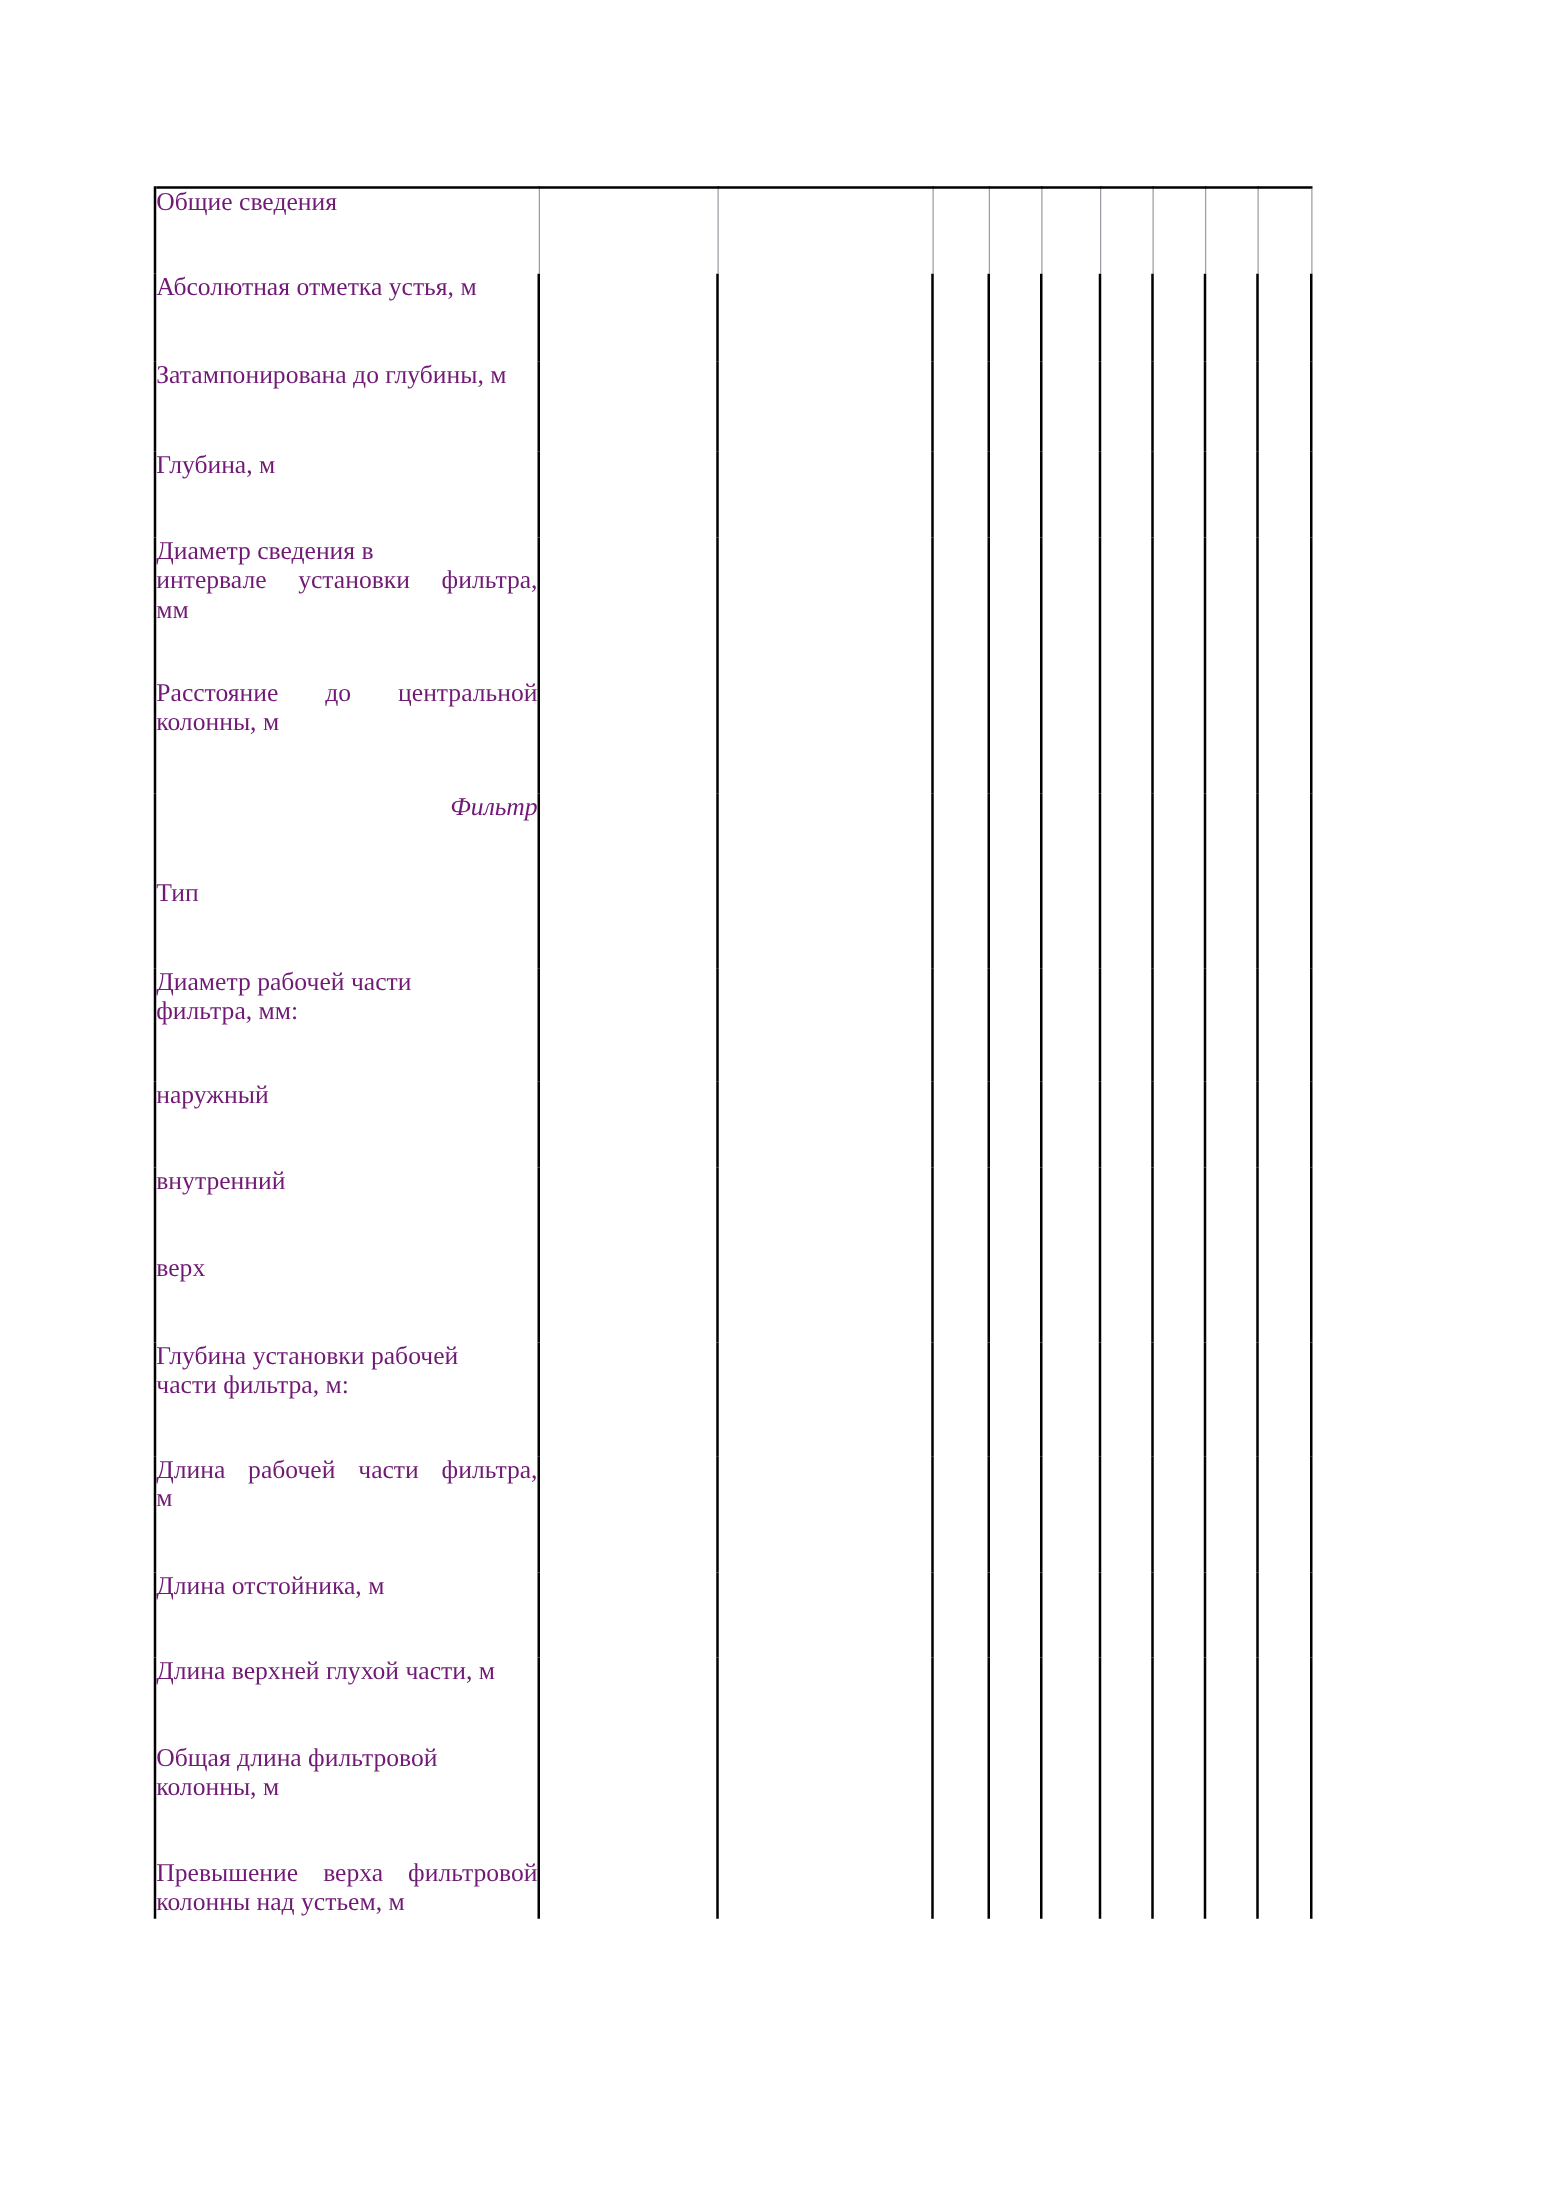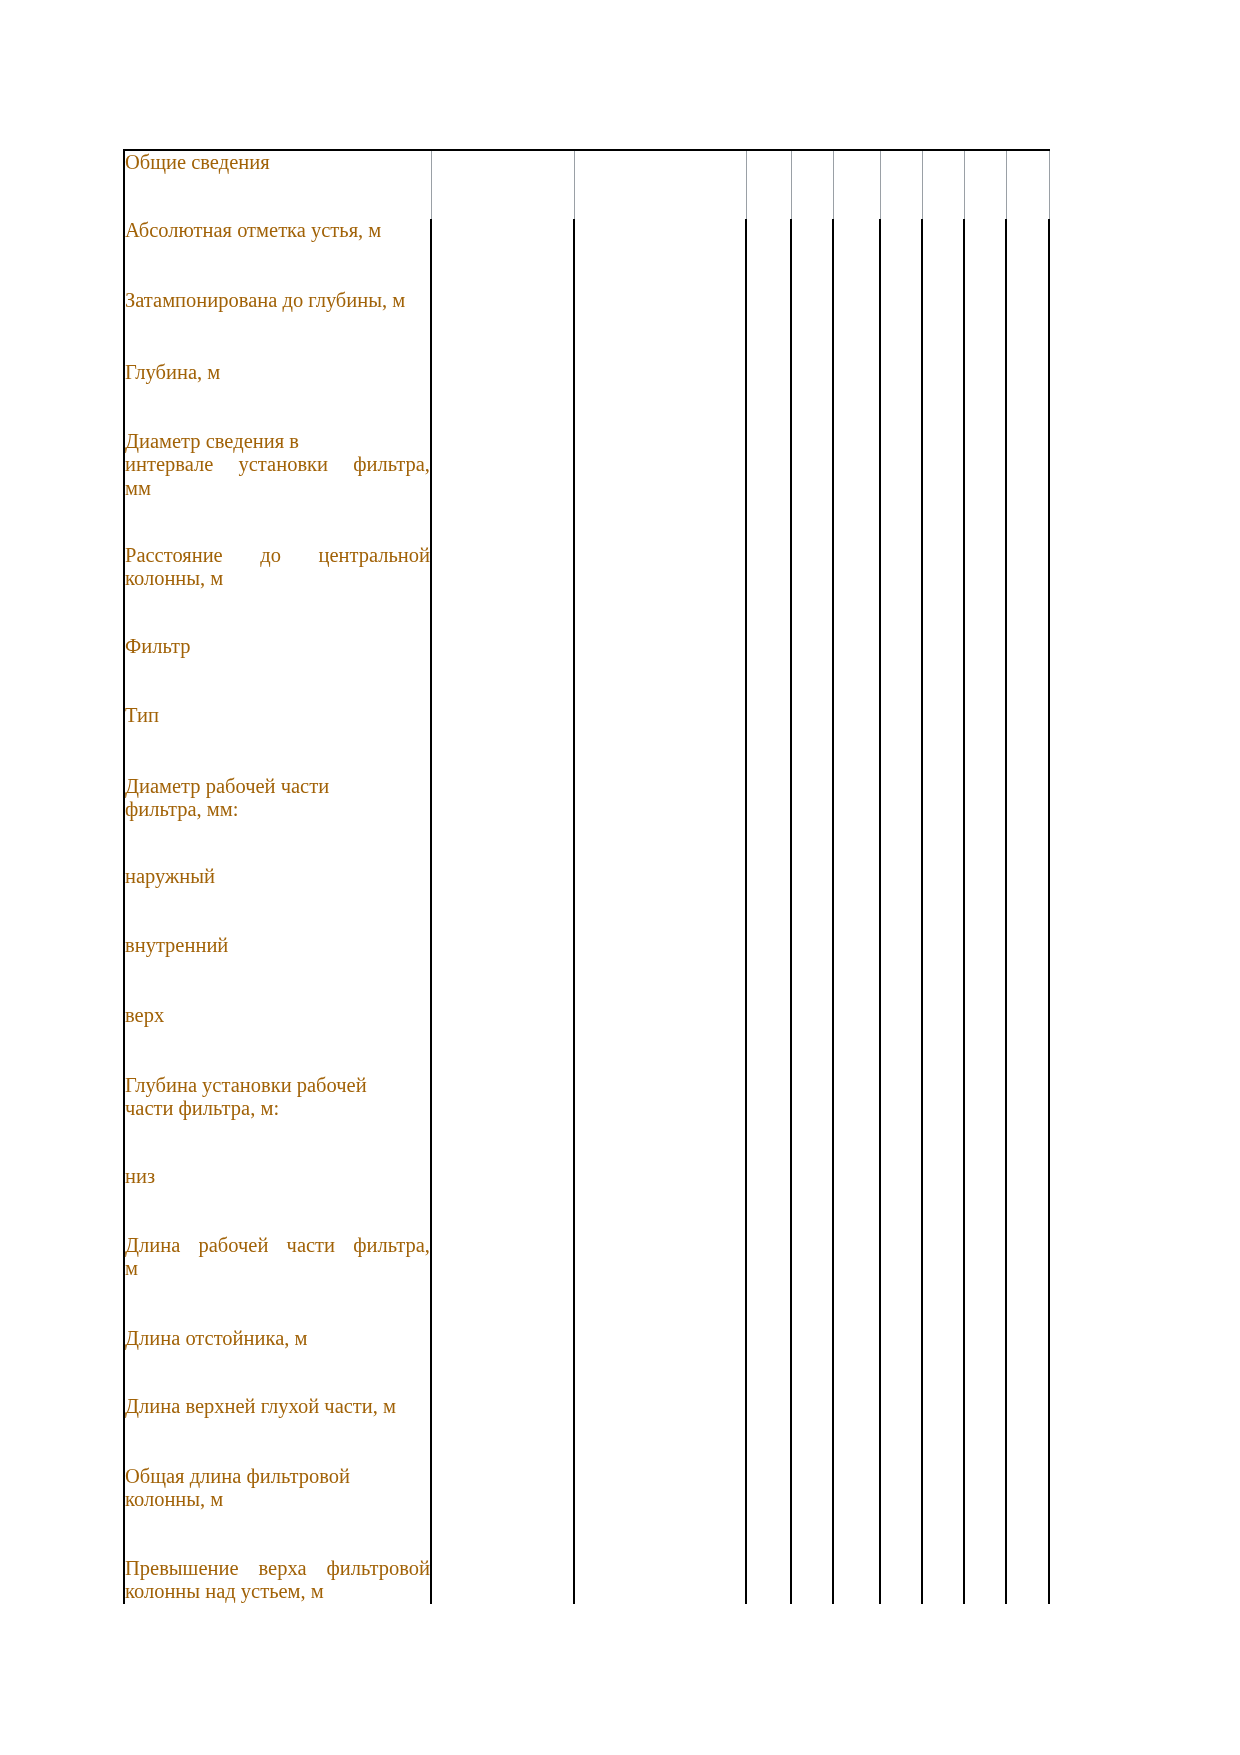--- a/index.html
+++ b/index.html
@@ -17,25 +17,25 @@
     border-left:2px solid #000000;
     vertical-align:top;padding:0;
   }
   table.doc td:last-child{border-right:2px solid #000000;}
   
   tr.hdr td{border-left-width:1px;border-left-color:#9aa0a6;}
   tr.hdr td:first-child{border-left:2px solid #000000;}
   tr.hdr td:last-child{border-right-width:1px;border-right-color:#9aa0a6;}
   .lbl{
     font-size:20.5px;line-height:23.4px;
-    padding:0 10px 0 11px;color:#a16207;
+    padding:0 10px 0 11px;color:#701a75;
   }
   .lbl .ln{text-align:left;}
   .lbl .sp{text-align:justify;text-align-last:justify;}
-  .lbl.center .ln{text-align:left;}
+  .lbl.center .ln{text-align:right;font-style:italic;}
   
   .h46{height:46px}.h68{height:68px}.h69{height:69px}.h70{height:70px}
   .h71{height:71px}.h72{height:72px}.h90{height:90px}.h91{height:91px}
   .h92{height:92px}.h93{height:93px}.h114{height:114px}
 </style>
 </head>
 <body>
 
 <div class="page">
   <table class="doc">
@@ -232,34 +232,20 @@
       <td></td>
           <td></td>
           <td></td>
           <td></td>
           <td></td>
           <td></td>
           <td></td>
           <td></td>
           <td></td>
         </tr>
-      <tr class="rw h69">
-        <td class="lbl">
-          <div class="ln">низ</div>
-        </td>
-      <td></td>
-          <td></td>
-          <td></td>
-          <td></td>
-          <td></td>
-          <td></td>
-          <td></td>
-          <td></td>
-          <td></td>
-        </tr>
       <tr class="rw h93">
         <td class="lbl">
           <div class="ln sp">Длина рабочей части фильтра,</div>
           <div class="ln">м</div>
         </td>
       <td></td>
           <td></td>
           <td></td>
           <td></td>
           <td></td>

